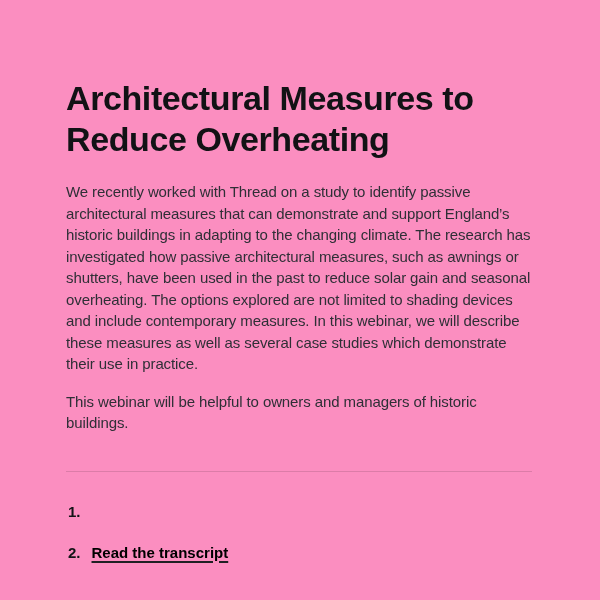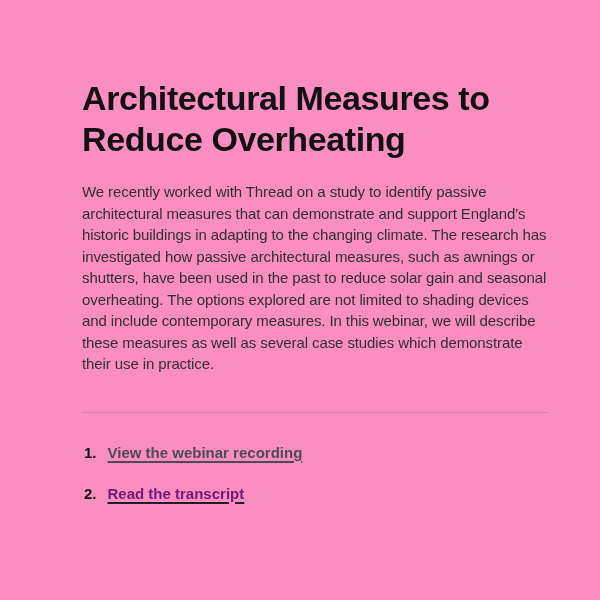--- a/index.html
+++ b/index.html
@@ -7,21 +7,21 @@
   body {
     width: 600px;
     height: 600px;
     background: #FB8EC0;
     font-family: "Liberation Sans", sans-serif;
     overflow: hidden;
     position: relative;
   }
   .content {
     position: absolute;
-    left: 82px;
+    left: 66px;
     top: 78px;
     width: 466px;
   }
   h1.page-title {
     margin: 0 0 21px 0;
     font-size: 34px;
     line-height: 41px;
     font-weight: 700;
     letter-spacing: -0.4px;
     color: #121215;
@@ -54,38 +54,38 @@
   }
   ol.link-list li + li { margin-top: 24px; }
   .list-number { color: #131316; }
   a.resource-link {
     text-decoration: underline;
     text-decoration-thickness: 1.5px;
     text-underline-offset: 3px;
     cursor: pointer;
   }
   a.link-recording { color: #4B4B55; text-decoration-color: #4B4B55; }
-  a.link-transcript { color: #701a75; text-decoration-color: #202024; text-align: right; }
+  a.link-transcript { color: #000000; text-decoration-color: #202024; text-align: right; }
 </style>
 </head>
 <body>
 
 <main class="content">
 
   <h1 class="page-title">Architectural Measures to Reduce Overheating</h1>
 
   <p class="body-text">We recently worked with Thread on a study to identify passive architectural measures that can demonstrate and support England’s historic buildings in adapting to the changing climate. The research has investigated how passive architectural measures, such as awnings or shutters, have been used in the past to reduce solar gain and seasonal overheating. The options explored are not limited to shading devices and include contemporary measures. In this webinar, we will describe these measures as well as several case studies which demonstrate their use in practice.</p>
 
+  <p class="body-text">This webinar will be helpful to owners and managers of historic buildings.</p>
 
   <hr class="divider">
 
   <ol class="link-list">
     <li>
       <span class="list-number">1.</span>
-      <a class="resource-link link-recording" href="#">View the webinar recording</a>
     </li>
     <li>
       <span class="list-number">2.</span>
       <a class="resource-link link-transcript" href="#">Read the transcript</a>
     </li>
   </ol>
 
 </main>
 
 </body></html>

